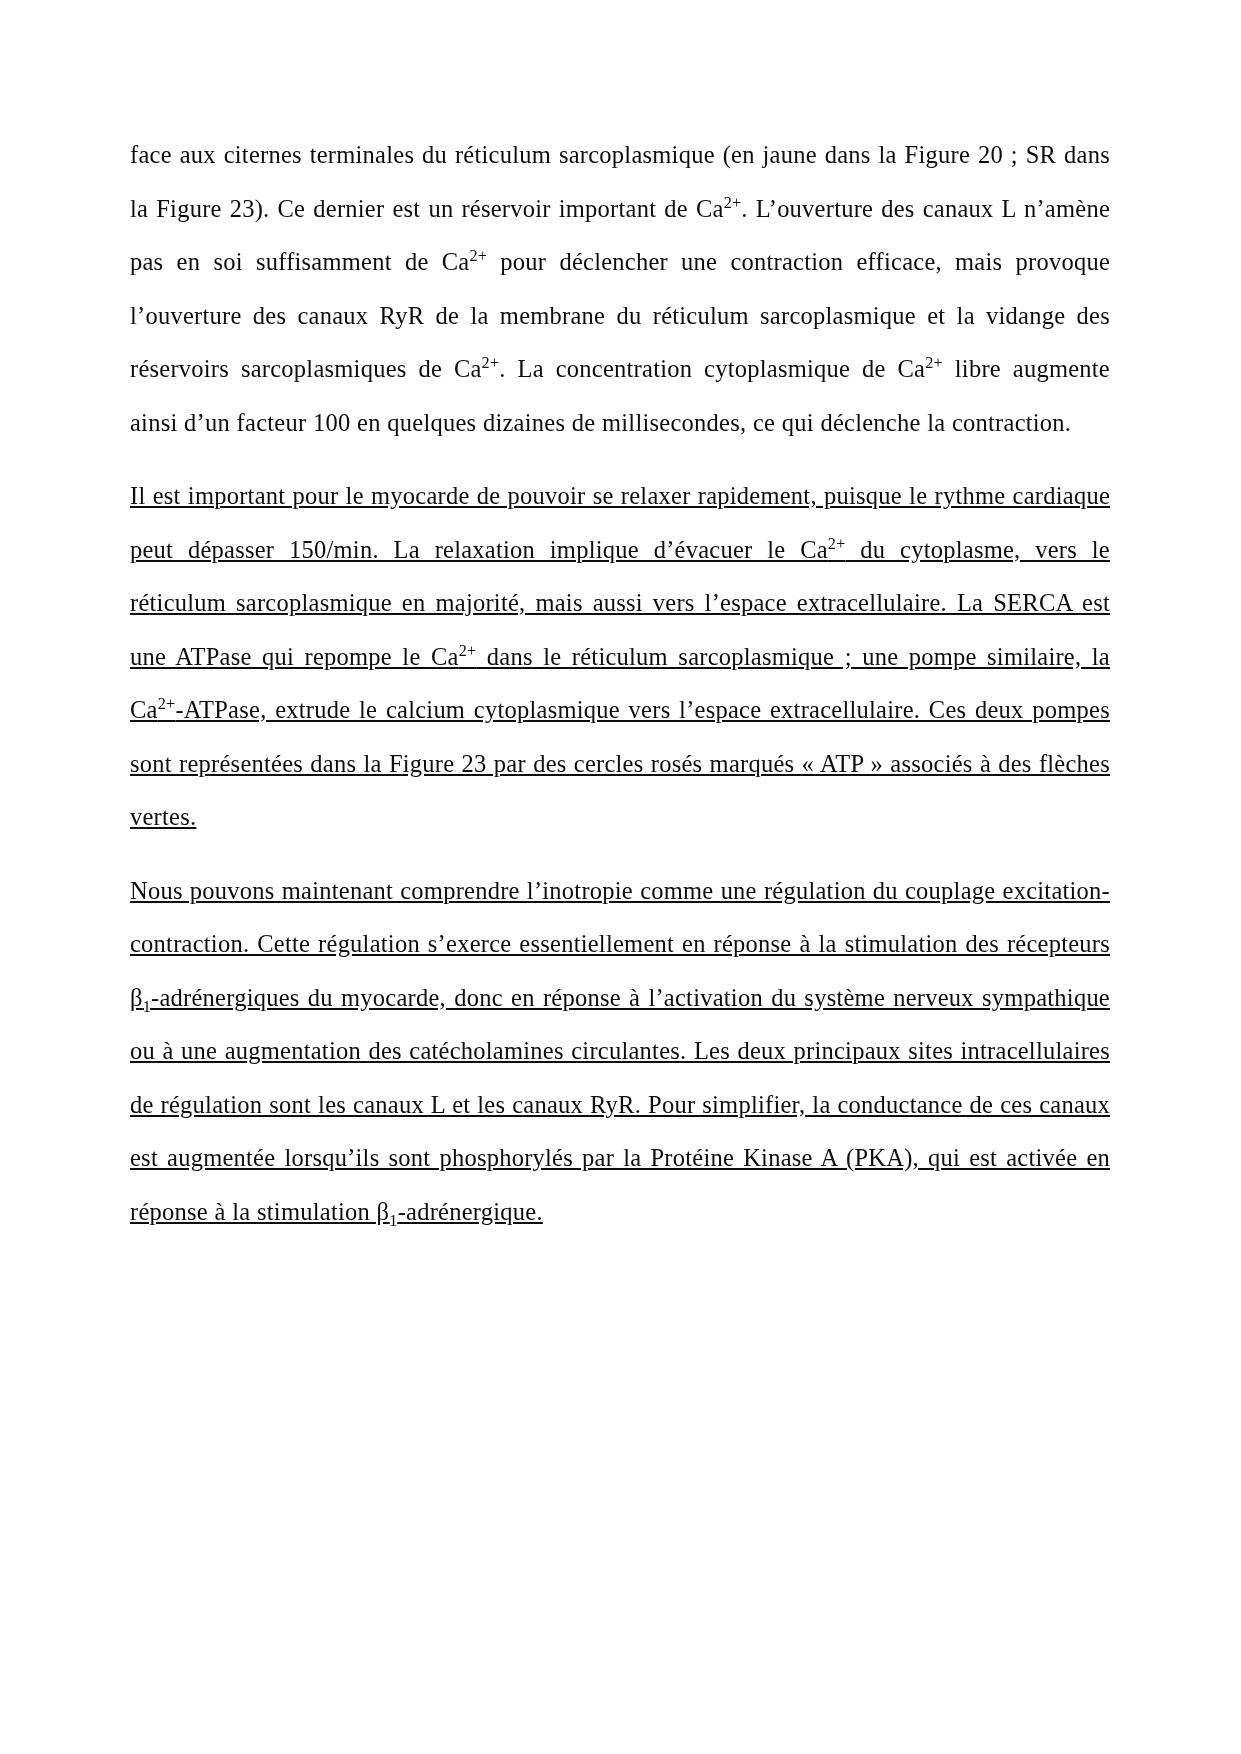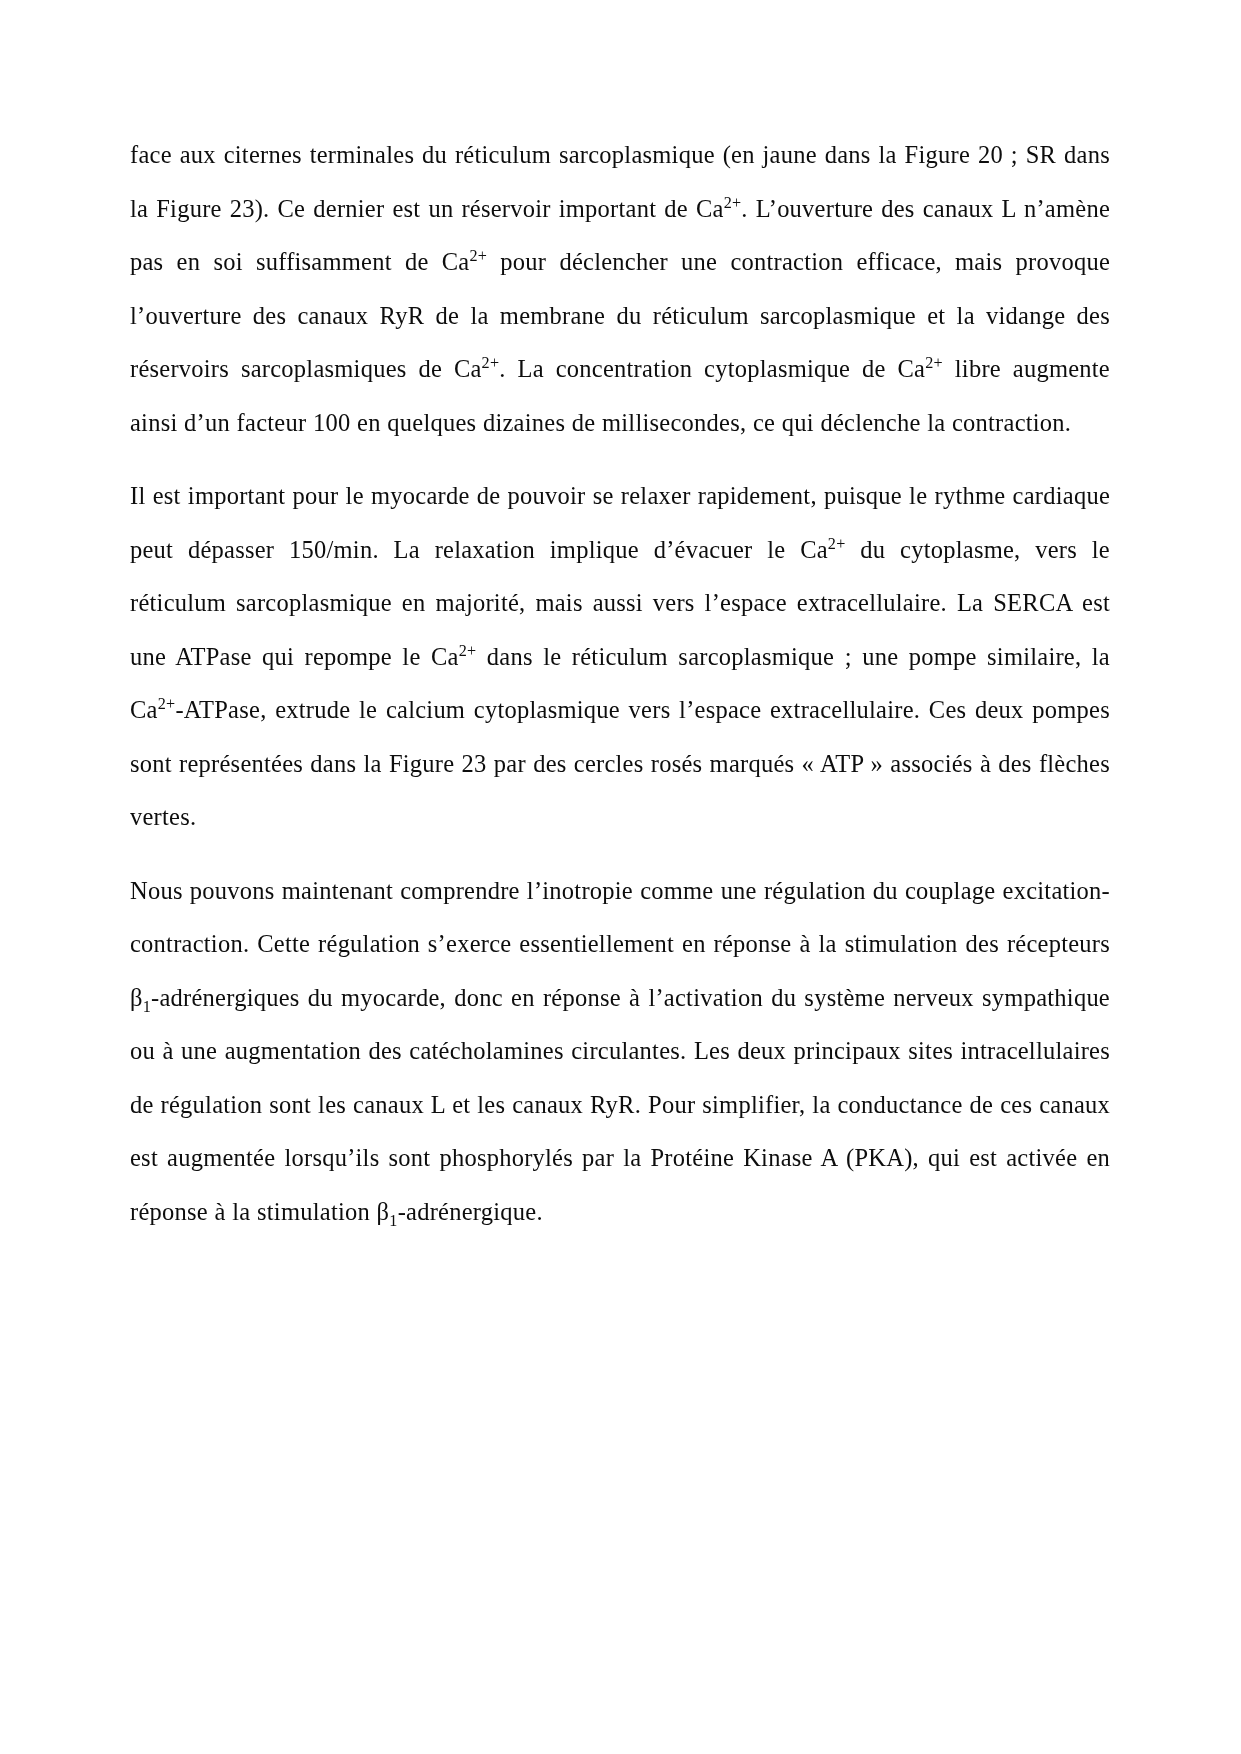--- a/index.html
+++ b/index.html
@@ -34,20 +34,21 @@
     text-align: justify;
     text-justify: inter-word;
     color: #0d0d0d;
     letter-spacing: 0.01em;
     word-spacing: 0.01em;
     hyphens: none;
   }
 
   p.para + p.para {
     margin-top: 20px;
+    text-decoration: underline;
   }
 
   sup.sup {
     font-size: 0.66em;
     vertical-align: super;
     line-height: 0;
   }
 
   sub.sub {
     font-size: 0.66em;

